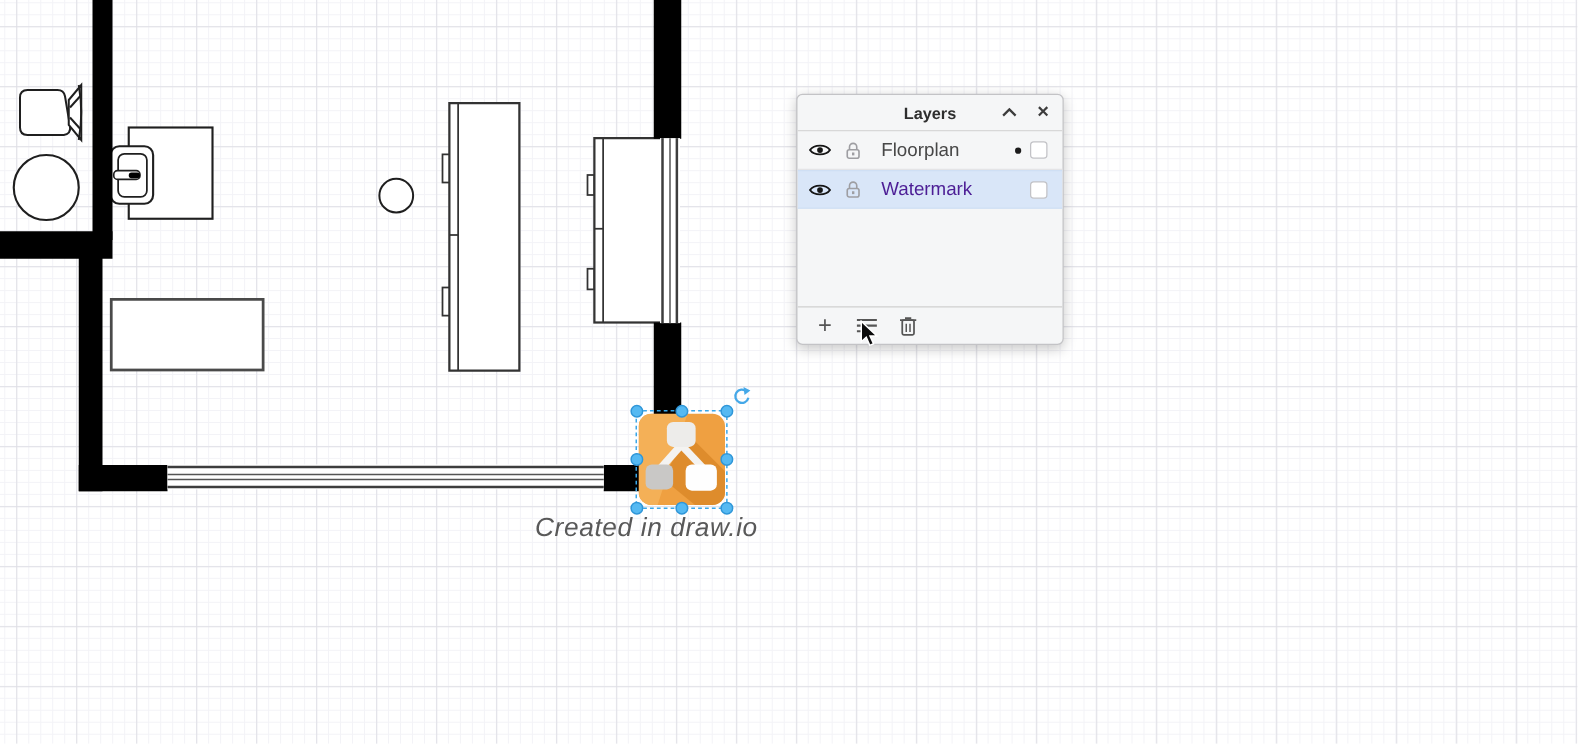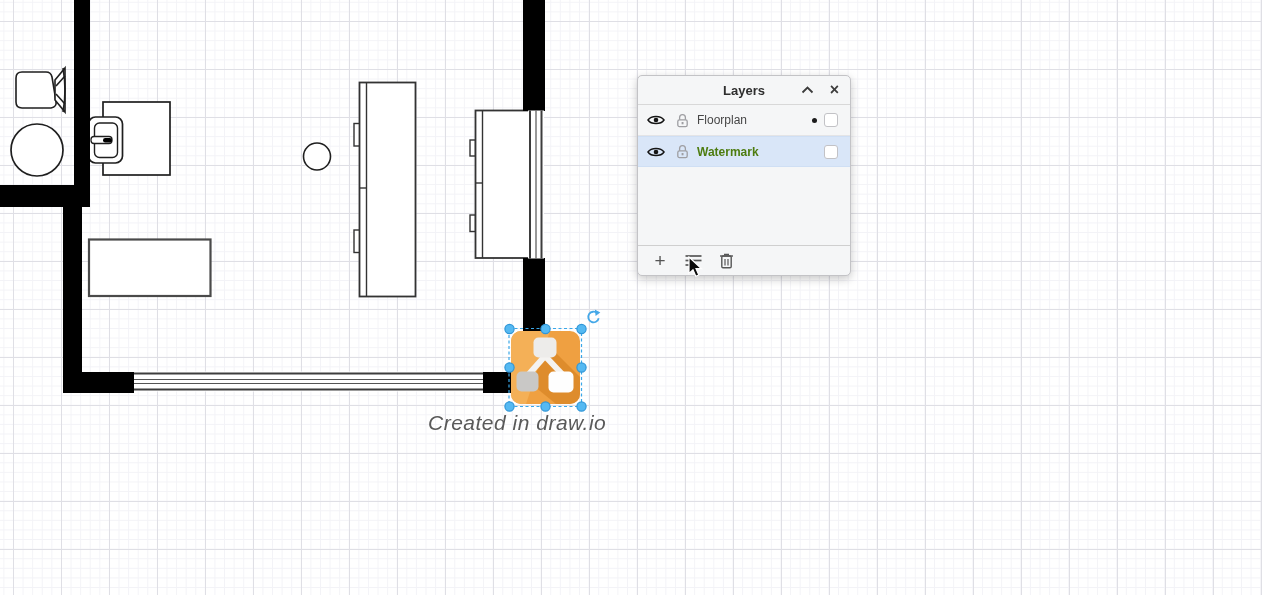--- a/index.html
+++ b/index.html
@@ -47,22 +47,22 @@
   }
   .hdr-btn { width:15px; height:15px; display:flex; align-items:center; justify-content:center; cursor:pointer; }
   .close-glyph { font-size:16px; font-weight:bold; color:#3c3c3c; line-height:1; }
 
   .layer-row {
     height:31px; flex:0 0 31px; display:flex; align-items:center;
     padding:0 12px 0 9px; border-bottom:1px solid #e4e4e6; cursor:pointer;
   }
   .layer-row.selected { background:#d9e6f8; border-top:1px solid #cfdff4; border-bottom:1px solid #cfdff4; }
   .layer-row .row-icon { flex:0 0 auto; display:flex; align-items:center; }
-  .layer-label { margin-left:8px; font-size:12px; color:#474747; flex:1 1 auto; }
-  .layer-row.selected .layer-label { color:#4d7c0f; font-weight:bold; }
+  .layer-label { margin-left:16px; font-size:15px; color:#474747; flex:1 1 auto; }
+  .layer-row.selected .layer-label { color:#4c1d95; font-weight:normal; }
   .active-dot { width:5px; height:5px; border-radius:50%; background:#1c1c1c; margin-right:7px; flex:0 0 auto; }
   .layer-checkbox {
     width:14px; height:14px; border:1px solid #c2c2c6; border-radius:3px;
     background:#ffffff; flex:0 0 auto;
   }
   .panel-filler { flex:1 1 auto; }
   .panel-toolbar {
     flex:0 0 30px; border-top:1px solid #cfcfcf;
     display:flex; align-items:center; gap:15px; padding-left:13px;
   }

